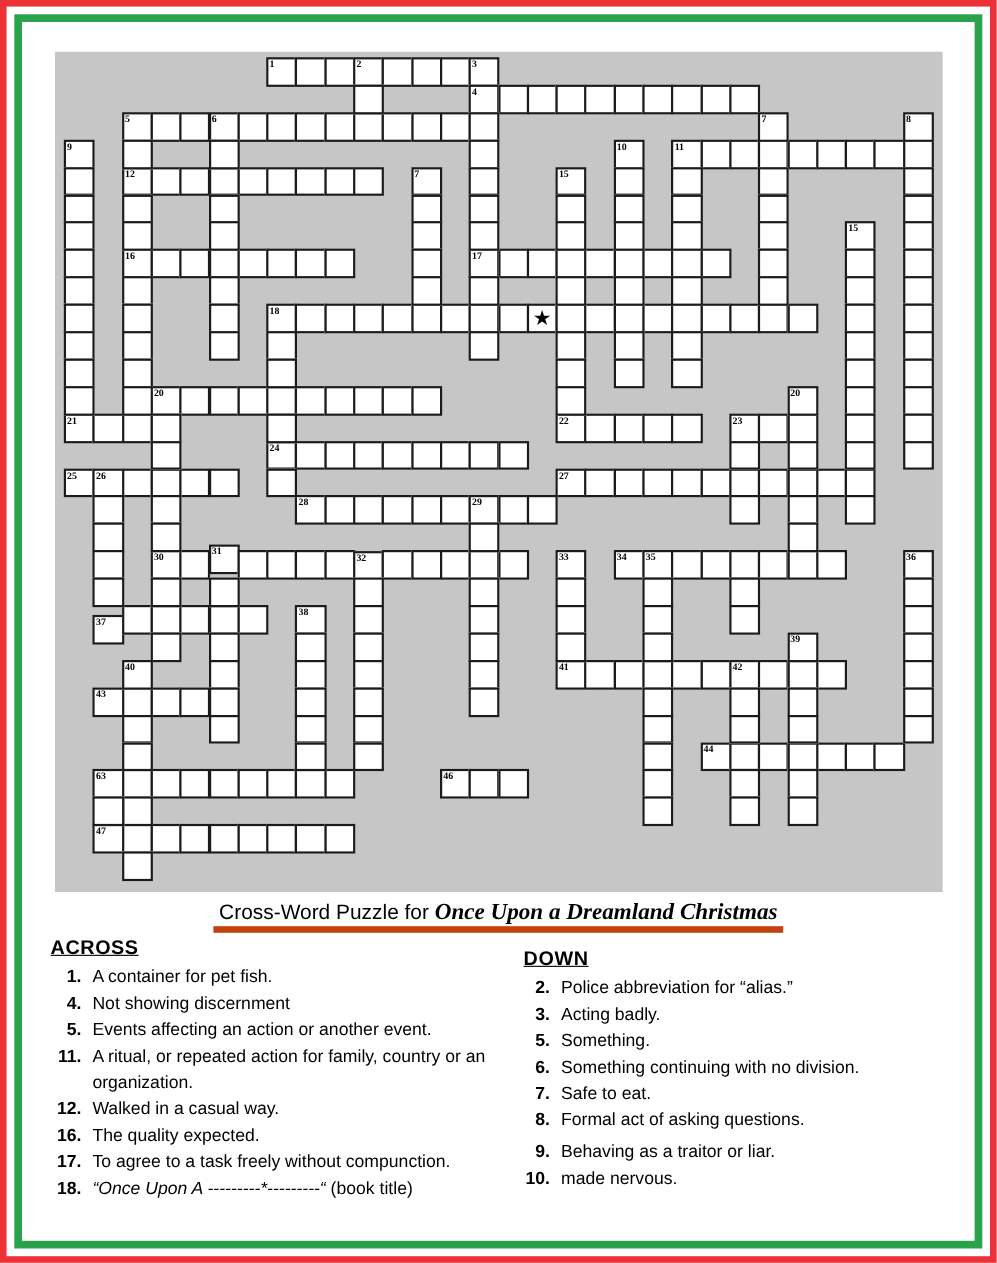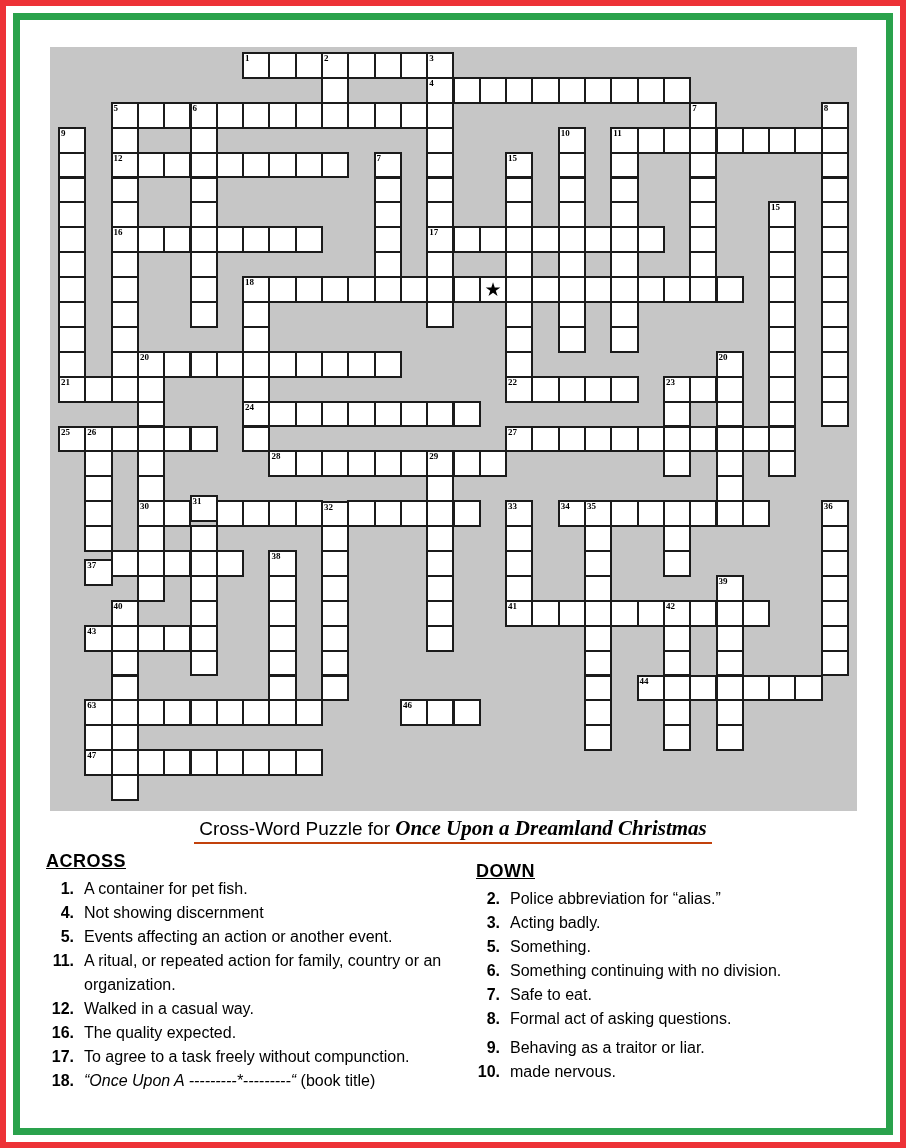--- a/index.html
+++ b/index.html
@@ -19,21 +19,21 @@
     position:absolute;top:-1px;left:1px;
     font-family:"Liberation Serif",serif;font-weight:bold;font-size:9px;color:#000;
   }
   .star{
     position:absolute;left:0;top:0;right:0;bottom:0;
     display:flex;align-items:center;justify-content:center;
     font-size:19px;line-height:1;color:#000;
   }
 
   .title{position:absolute;top:816px;left:0;width:100%;text-align:center;}
-  .title-inner{display:inline-block;border-bottom:2px solid #c2410c;padding:0 5px 1px 5px;}
+  .title-inner{display:inline-block;border-bottom:6px solid #c2410c;padding:0 5px 1px 5px;}
   .t-prefix{font-family:"Liberation Sans",sans-serif;font-size:19px;color:#000;}
   .t-book{font-family:"Liberation Serif",serif;font-style:italic;font-weight:bold;font-size:21px;color:#000;}
 
   .clues{position:absolute;color:#000;}
   .clues.across{left:46px;top:851px;width:436px;}
   .clues.down{left:476px;top:861px;width:404px;}
   .clue-heading{
     font-weight:bold;font-size:18px;letter-spacing:.5px;
     text-decoration:underline;margin-bottom:5px;
   }

